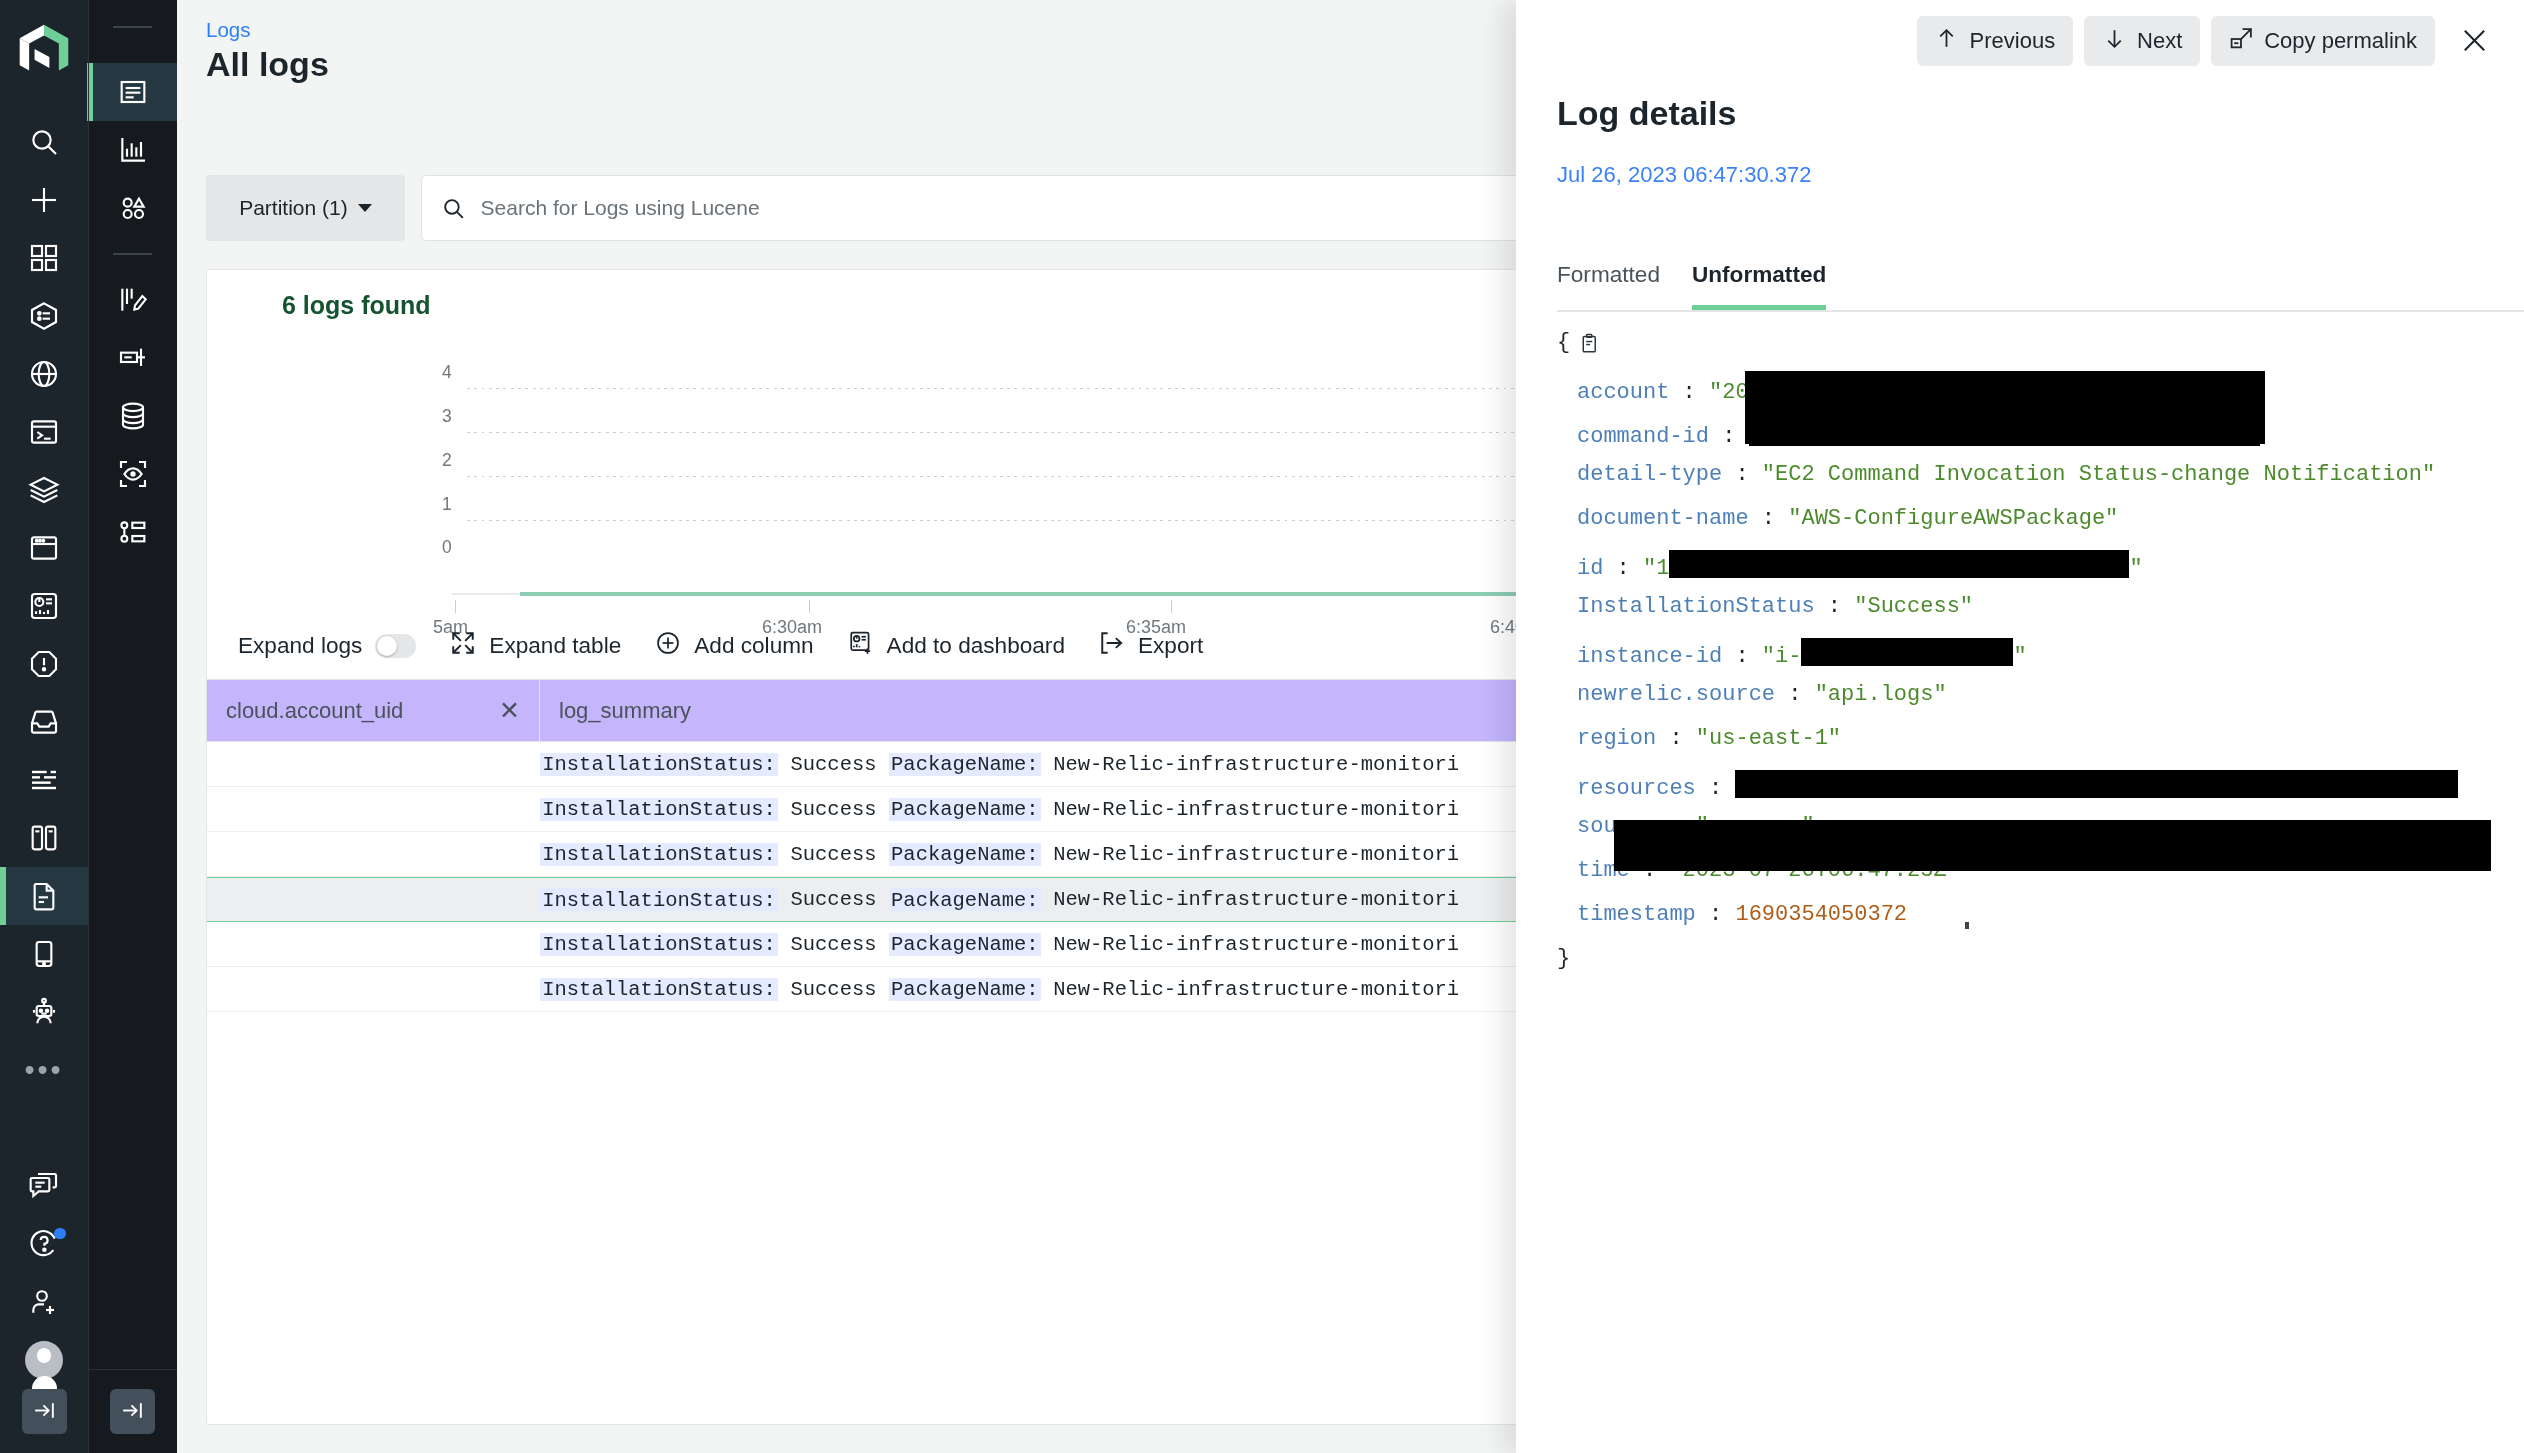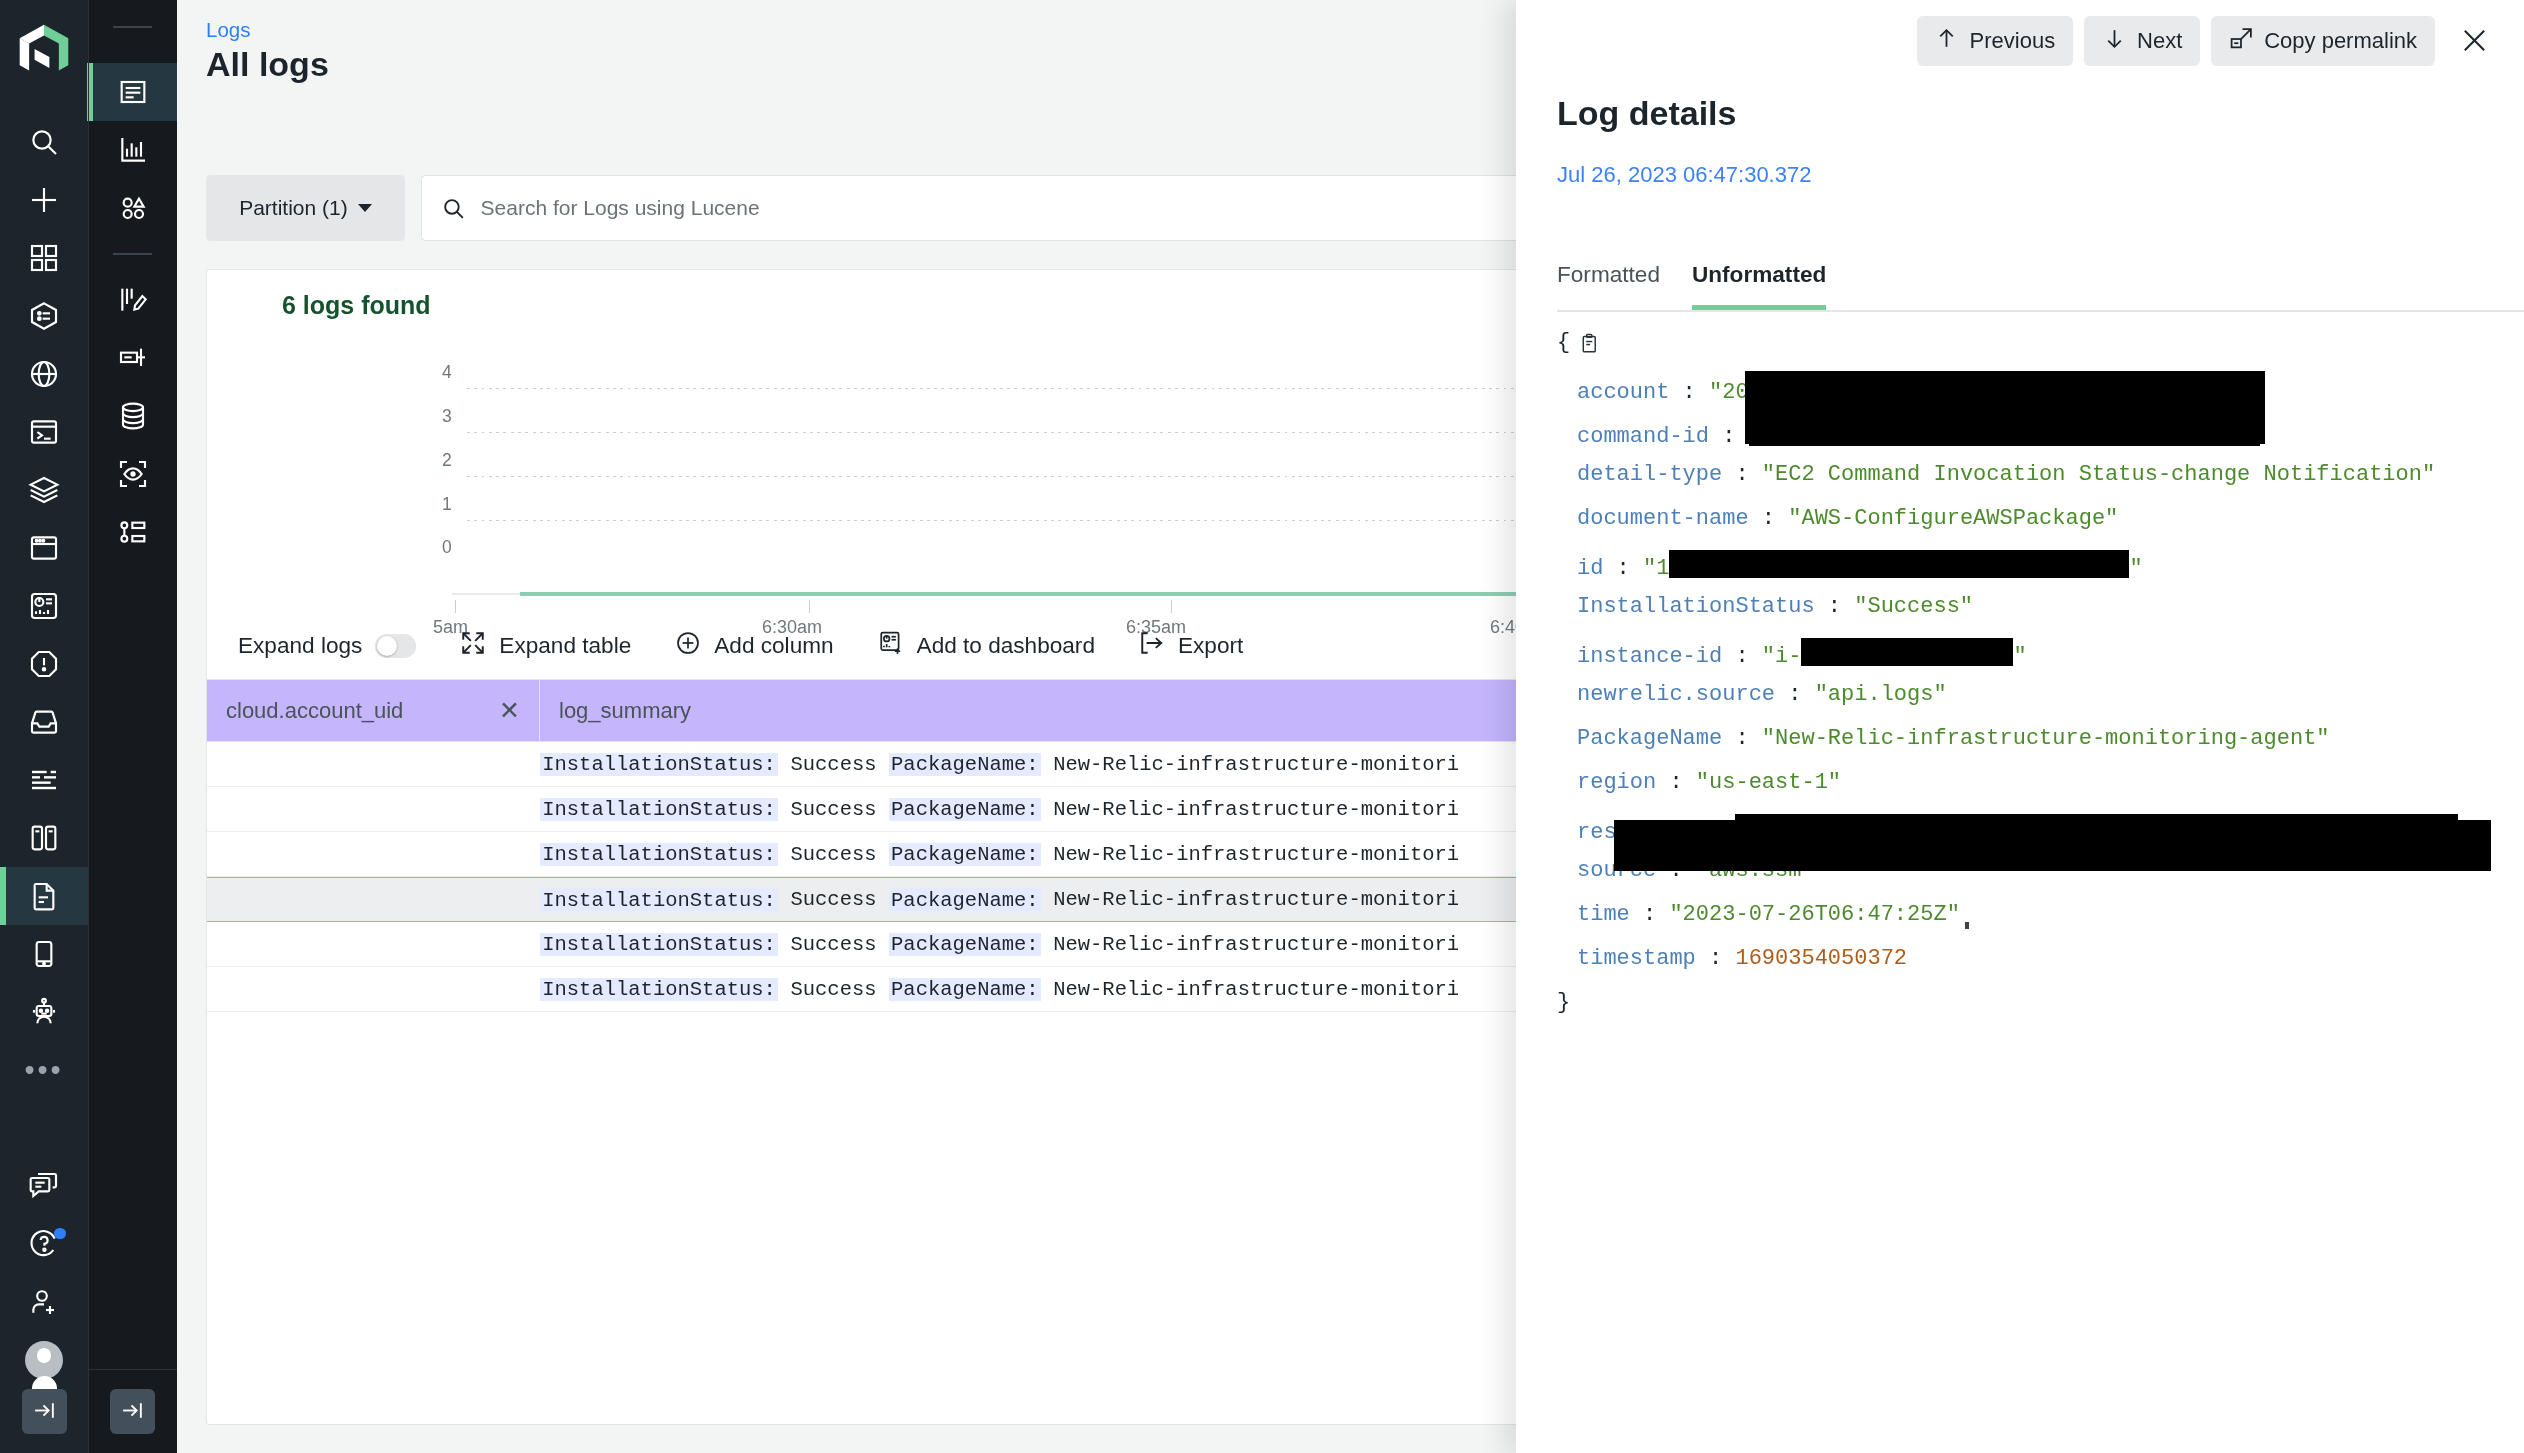--- a/index.html
+++ b/index.html
@@ -98,21 +98,21 @@
   .chart { position: absolute; left: 0; top: 95px; right: 0; height: 234px; }
   .ytick { position:absolute; font-size: 17.5px; color:#70787e; left: 235px; }
   .gridline { position:absolute; left: 260px; right: 7.3px; height: 0.7px;
     background: repeating-linear-gradient(to right, #c9ced2 0 2.9px, transparent 2.9px 7.3px); }
   .xaxis { position:absolute; left: 245px; right: 0; top: 228px; height:2.2px; background:#e7e9ea; }
   .series-line { position:absolute; left: 313px; right: 0; top: 227px; height: 3.7px; background: #8dcdb4; }
   .xtick-mark { position:absolute; width:0.7px; height:13px; background:#c9ced2; top: 235px; }
   .xtick { position:absolute; top: 252px; font-size: 18px; color:#70787e; }
 
   
-  .toolbar { position:absolute; left:0; top: 343px; right:0; height: 66px; display:flex; align-items:center; padding-left: 31px; gap: 44px; }
+  .toolbar { position:absolute; left:0; top: 343px; right:0; height: 66px; display:flex; align-items:center; padding-left: 31px; gap: 34px; }
   .tbitem { display:flex; align-items:center; gap: 13px; font-size: 22.6px; color:#1d252c; }
   .tbitem svg { width: 26px; height: 26px; }
   .toggle { width: 41px; height: 23.4px; border-radius: 11.7px; background: #e4e6e7; position: relative; }
   .toggle .knob { position:absolute; left:1.5px; top:1.5px; width:20.5px;height:20.5px;border-radius:50%;background:#fff; box-shadow:0 0.7px 2.2px rgba(0,0,0,.3);}
 
   
   .tbl { position:absolute; left:0; top: 409px; right:0; bottom:0; }
   .thead { display:flex; height: 63px; background:#c4b5fd; border-top:0.7px solid #e3e5e6; border-bottom:0.7px solid #e3e5e6; }
   .th { display:flex; align-items:center; font-size: 22px; color:#4a5359; border-right:0.7px solid #e3e5e6; padding: 0 19px; }
   .th.c1 { width: 333px; justify-content:space-between; }
@@ -703,21 +703,20 @@
               <line x1="8.5" y1="13.5" x2="13" y2="13.5"></line>
             </svg></span></div>
         <div class="jline jindent"><span class="jkey">account</span><span class="jpunct"> : </span><span class="jstr">"20</span><span class="redact" style="width: 453px; height: 28px;"></span></div>
         <div class="jline jindent"><span class="jkey">command-id</span><span class="jpunct"> : </span><span class="redact" style="width: 511px; height: 28px;"></span></div>
         <div class="jline jindent"><span class="jkey">detail-type</span><span class="jpunct"> : </span><span class="jstr">"EC2 Command Invocation Status-change Notification"</span></div>
         <div class="jline jindent"><span class="jkey">document-name</span><span class="jpunct"> : </span><span class="jstr">"AWS-ConfigureAWSPackage"</span></div>
         <div class="jline jindent"><span class="jkey">id</span><span class="jpunct"> : </span><span class="jstr">"1</span><span class="redact" style="width: 460px; height: 28px;"></span><span class="jstr">"</span></div>
         <div class="jline jindent"><span class="jkey">InstallationStatus</span><span class="jpunct"> : </span><span class="jstr">"Success"</span></div>
         <div class="jline jindent"><span class="jkey">instance-id</span><span class="jpunct"> : </span><span class="jstr">"i-</span><span class="redact" style="width: 212px; height: 28px;"></span><span class="jstr">"</span></div>
         <div class="jline jindent"><span class="jkey">newrelic.source</span><span class="jpunct"> : </span><span class="jstr">"api.logs"</span></div>
-        <div class="jline jindent"><span class="jkey">PackageName</span><span class="jpunct"> : </span><span class="jstr">"New-Relic-infrastructure-monitoring-agent"</span></div>
         <div class="jline jindent"><span class="jkey">region</span><span class="jpunct"> : </span><span class="jstr">"us-east-1"</span></div>
         <div class="jline jindent"><span class="jkey">resources</span><span class="jpunct"> : </span><span class="redact" style="width: 723px; height: 28px;"></span></div>
         <div class="jline jindent"><span class="jkey">source</span><span class="jpunct"> : </span><span class="jstr">"aws.ssm"</span></div>
         <div class="jline jindent"><span class="jkey">time</span><span class="jpunct"> : </span><span class="jstr">"2023-07-26T06:47:25Z"</span></div>
         <div class="jline jindent"><span class="jkey">timestamp</span><span class="jpunct"> : </span><span class="jnum">1690354050372</span></div>
         <div class="jline"><span class="jpunct">}</span></div>
       </div>
     <div class="tiny-dot" style="left:449px; top:922px;"></div>
   <div class="redact-block" style="left: 229px; top: 371px; width: 520px; height: 73px;"></div>
       <div class="redact-block" style="left: 98px; top: 820px; width: 877px; height: 51px;"></div>

